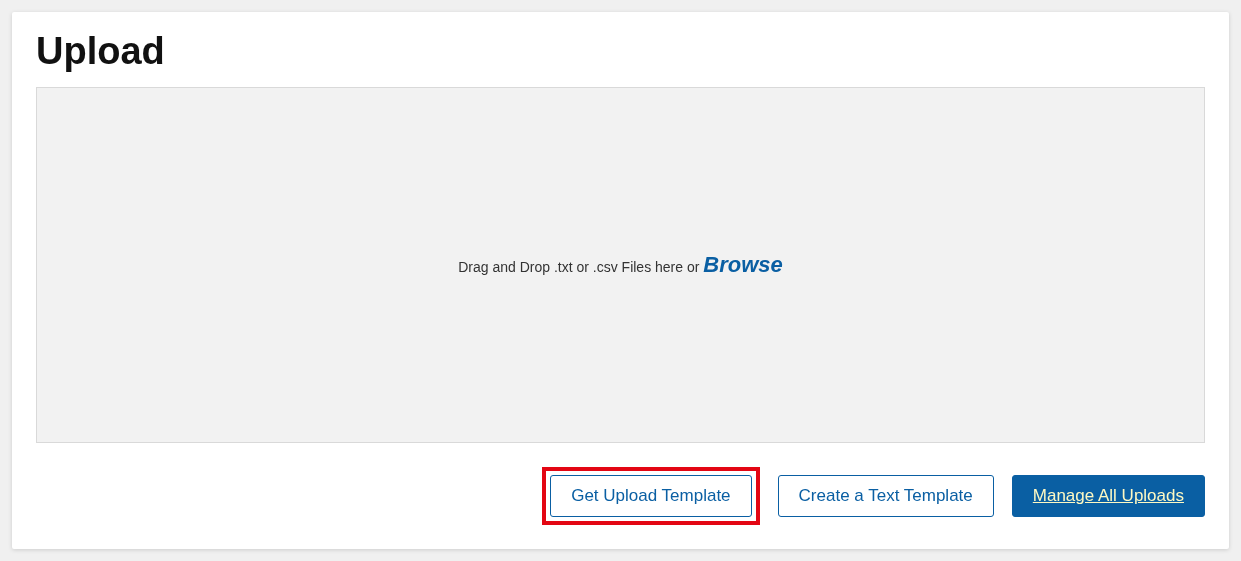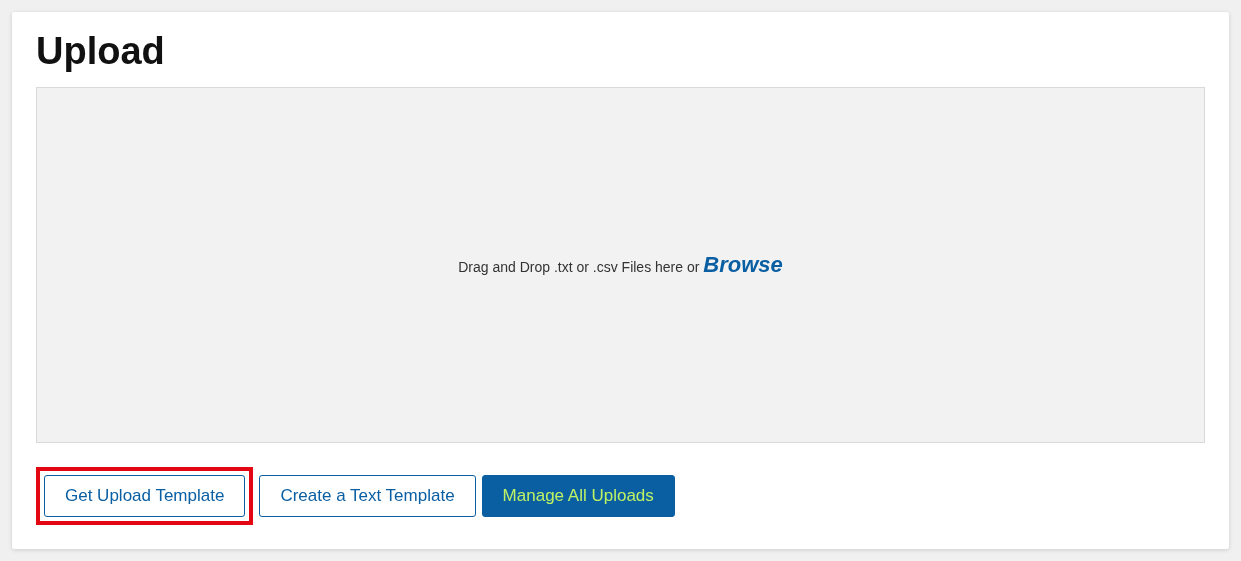--- a/index.html
+++ b/index.html
@@ -44,21 +44,22 @@
     }
     .dropzone-browse {
       font-size: 22px;
       font-weight: 700;
       color: #0a5fa3;
       cursor: pointer;
       font-style: italic;
     }
     .button-row {
       display: flex;
-      gap: 6px;
+      justify-content: flex-end;
+      gap: 18px;
       align-items: center;
     }
     .highlight-wrap {
       padding: 4px;
       border: 4px solid #e30613;
       display: inline-block;
     }
     .btn {
       font-size: 17px;
       padding: 10px 20px;
@@ -68,21 +69,22 @@
       line-height: 1.2;
     }
     .btn-outline {
       background: #ffffff;
       border: 1px solid #0a5fa3;
       color: #0a5fa3;
     }
     .btn-primary {
       background: #0a5fa3;
       border: 1px solid #0a5fa3;
-      color: #bef264;
+      color: #fef9c3;
+      text-decoration: underline;
     }
   </style>
 </head>
 <body>
 
 <div class="card">
   <h1 class="page-title">Upload</h1>
 
   <div class="dropzone">
     <div>

